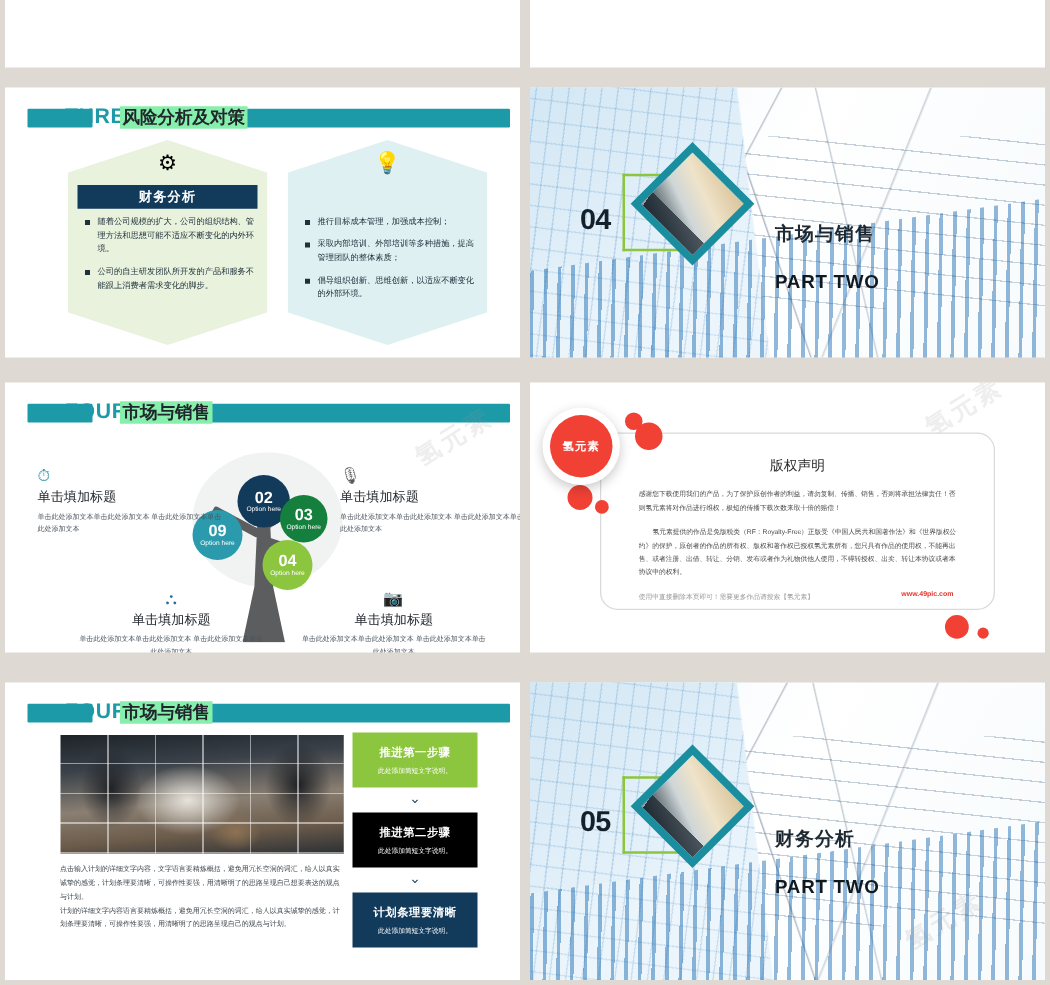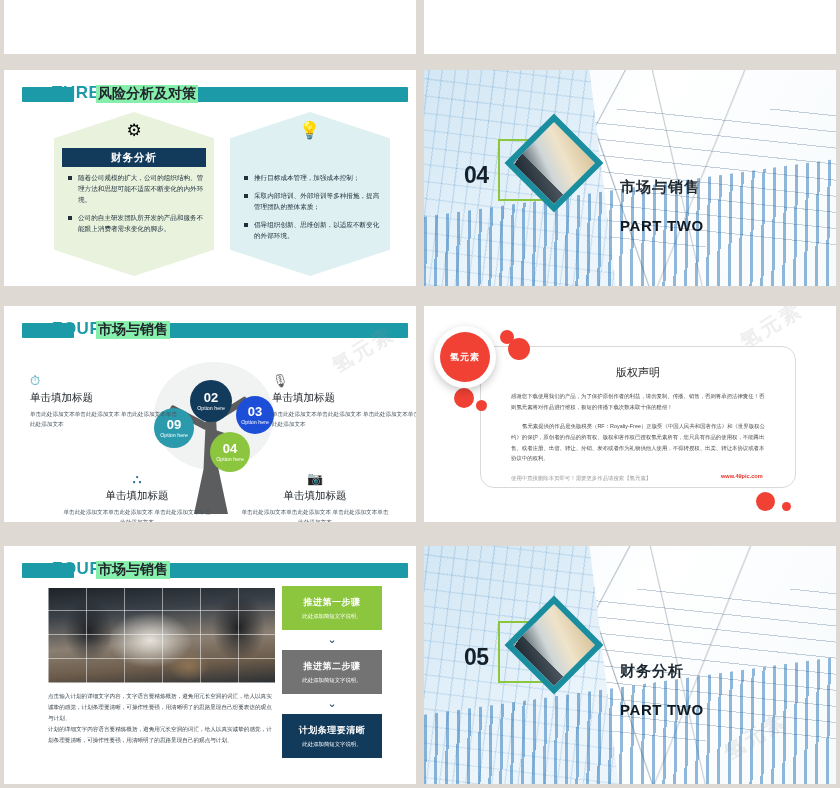--- a/index.html
+++ b/index.html
@@ -153,21 +153,21 @@
   }
   .bubble {
     position: absolute; border-radius: 50%; color: #fff; text-align: center;
     display: flex; flex-direction: column; align-items: center; justify-content: center;
     line-height: 1.05;
   }
   .bubble .n { font-size: 13px; font-weight: 700; }
   .bubble .o { font-size: 5.3px; margin-top: 1px; }
   .bubble.c1 { left: 150px; top: 64px;  width: 40px; height: 40px; background: #2a9aac; }
   .bubble.c2 { left: 186px; top: 36px;  width: 42px; height: 42px; background: #123a5a; }
-  .bubble.c3 { left: 232px; top: 52px;  width: 38px; height: 38px; background: #1d4ed8; }
+  .bubble.c3 { left: 220px; top: 52px;  width: 38px; height: 38px; background: #15803d; }
   .bubble.c4 { left: 206px; top: 88px;  width: 40px; height: 40px; background: #8cc63e; }
 
   .blk { position: absolute; width: 150px; }
   .blk .ico { font-size: 13px; line-height: 1; margin-bottom: 4px; }
   .blk h4 { font-size: 10.5px; font-weight: 400; color: #20262c; margin-bottom: 4px; }
   .blk p  { font-size: 5.6px; line-height: 1.8; color: #4a555e; }
   .blk.tl { left: 26px;  top: 30px; }
   .blk.tr { left: 268px; top: 30px; }
   .blk.bl { left: 58px;  top: 128px; text-align: center; }
   .blk.br { left: 236px; top: 128px; text-align: center; }
@@ -239,21 +239,21 @@
   .body-txt.t1 { top: 145px; }
   .body-txt.t2 { top: 178px; }
   .step {
     position: absolute; left: 278px; width: 100px; height: 44px;
     display: flex; flex-direction: column; align-items: center; justify-content: center;
     color: #fff; text-align: center;
   }
   .step .st { font-size: 9px; font-weight: 700; letter-spacing: .5px; }
   .step .sd { font-size: 5.4px; margin-top: 4px; }
   .step.s1 { top: 40px;  background: #8cc63e; }
-  .step.s2 { top: 104px; background: #737373; }
+  .step.s2 { top: 104px; background: #000000; }
   .step.s3 { top: 168px; background: #123a5a; }
   .chev {
     position: absolute; left: 322px; width: 12px; text-align: center;
     color: #123a5a; font-size: 11px; line-height: 1;
   }
   .chev.v1 { top: 88px; }
   .chev.v2 { top: 152px; }
   .wm {
     position: absolute; font-size: 20px; font-weight: 700;
     color: rgba(150,150,150,.16); transform: rotate(-32deg);

